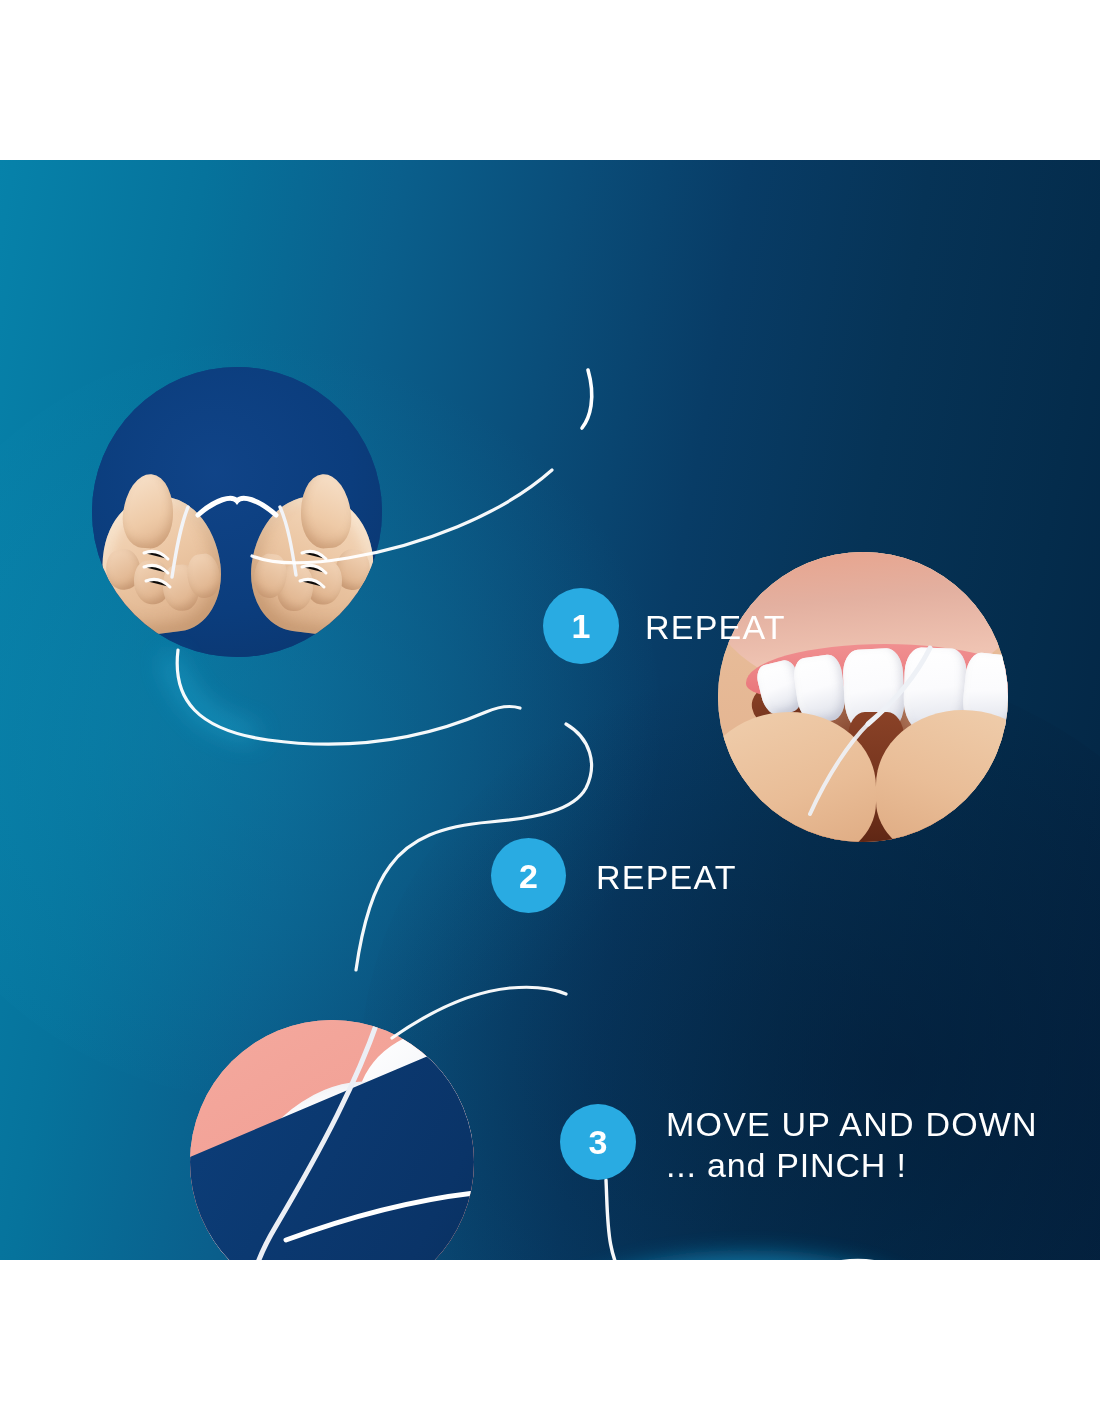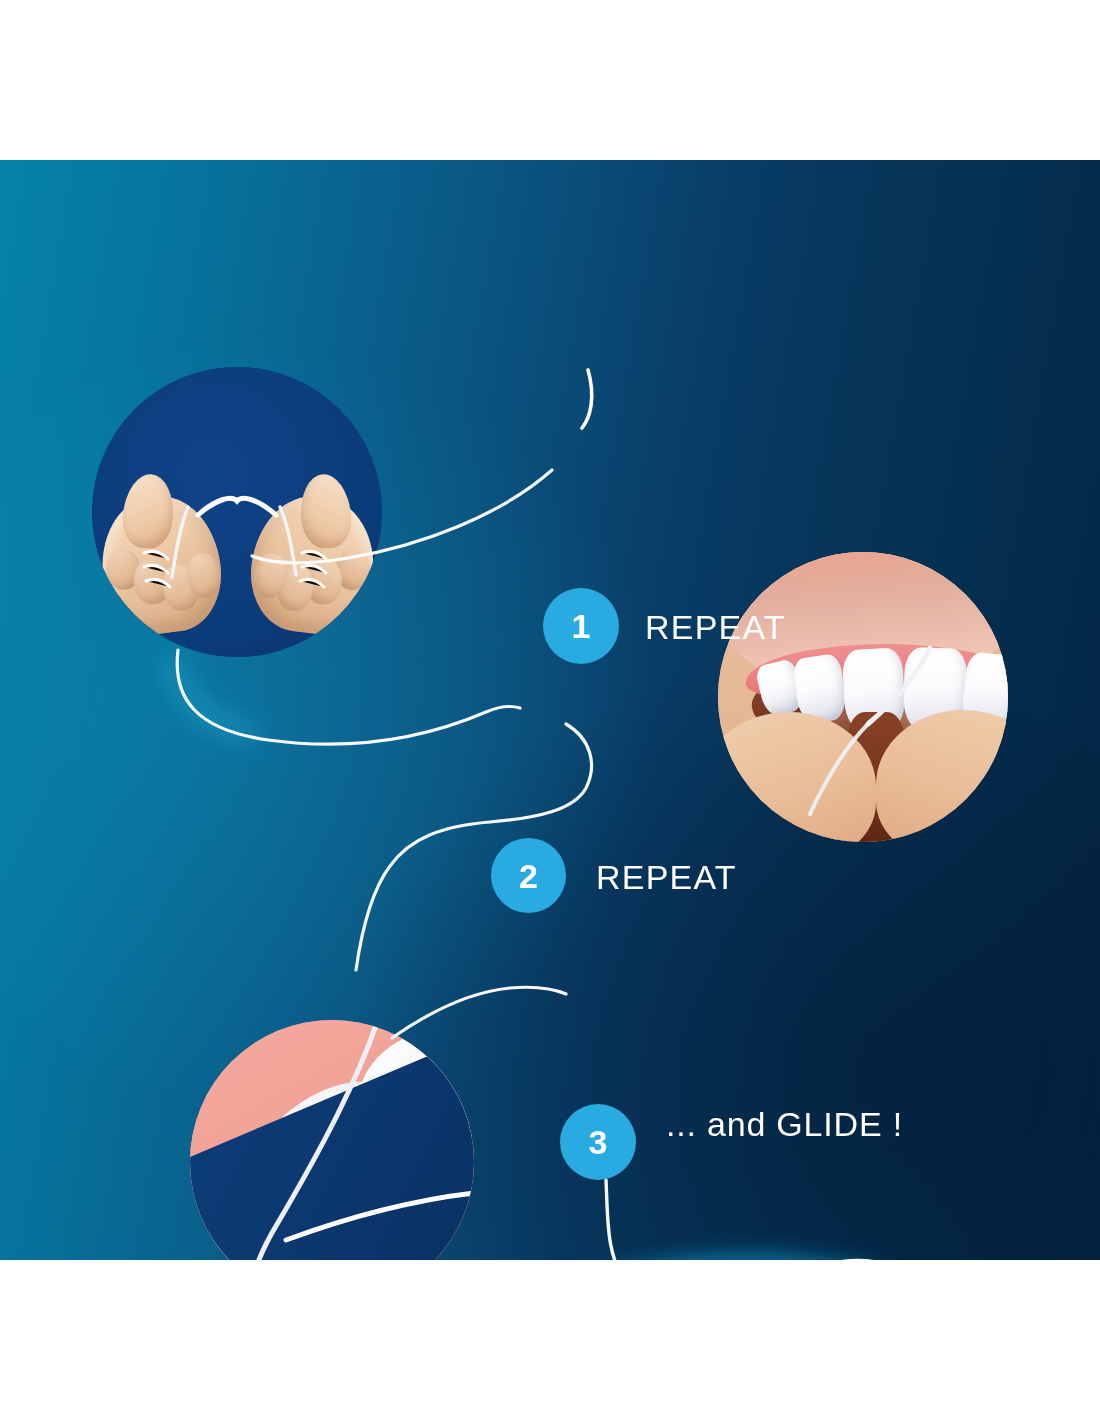--- a/index.html
+++ b/index.html
@@ -358,20 +358,21 @@
       <path d="M606,1020 C608,1062 606,1096 628,1126 C662,1172 718,1154 790,1118 C852,1088 910,1096 944,1148 C970,1188 968,1240 950,1290" stroke="#ffffff" stroke-width="3.4" fill="none" stroke-linecap="round" opacity="0.97"></path>
     </svg>
 
     <div class="badge" id="badge-1" style="background:#29abe2;">1</div>
     <div class="badge" id="badge-2" style="background:#29abe2;">2</div>
     <div class="badge" id="badge-3" style="background:#29abe2;">3</div>
 
     <div class="step-label" id="label-1">REPEAT</div>
     <div class="step-label" id="label-2">REPEAT</div>
     <div class="step-label" id="label-3">
-      <div class="l3b">... and GLIDE !</div>
+      <div class="l3a">MOVE UP AND DOWN</div>
+      <div class="l3b">... and PINCH !</div>
     </div>
 
   </div>
 
   <div class="title">How to use</div>
 
 </div>
 
 </body></html>

